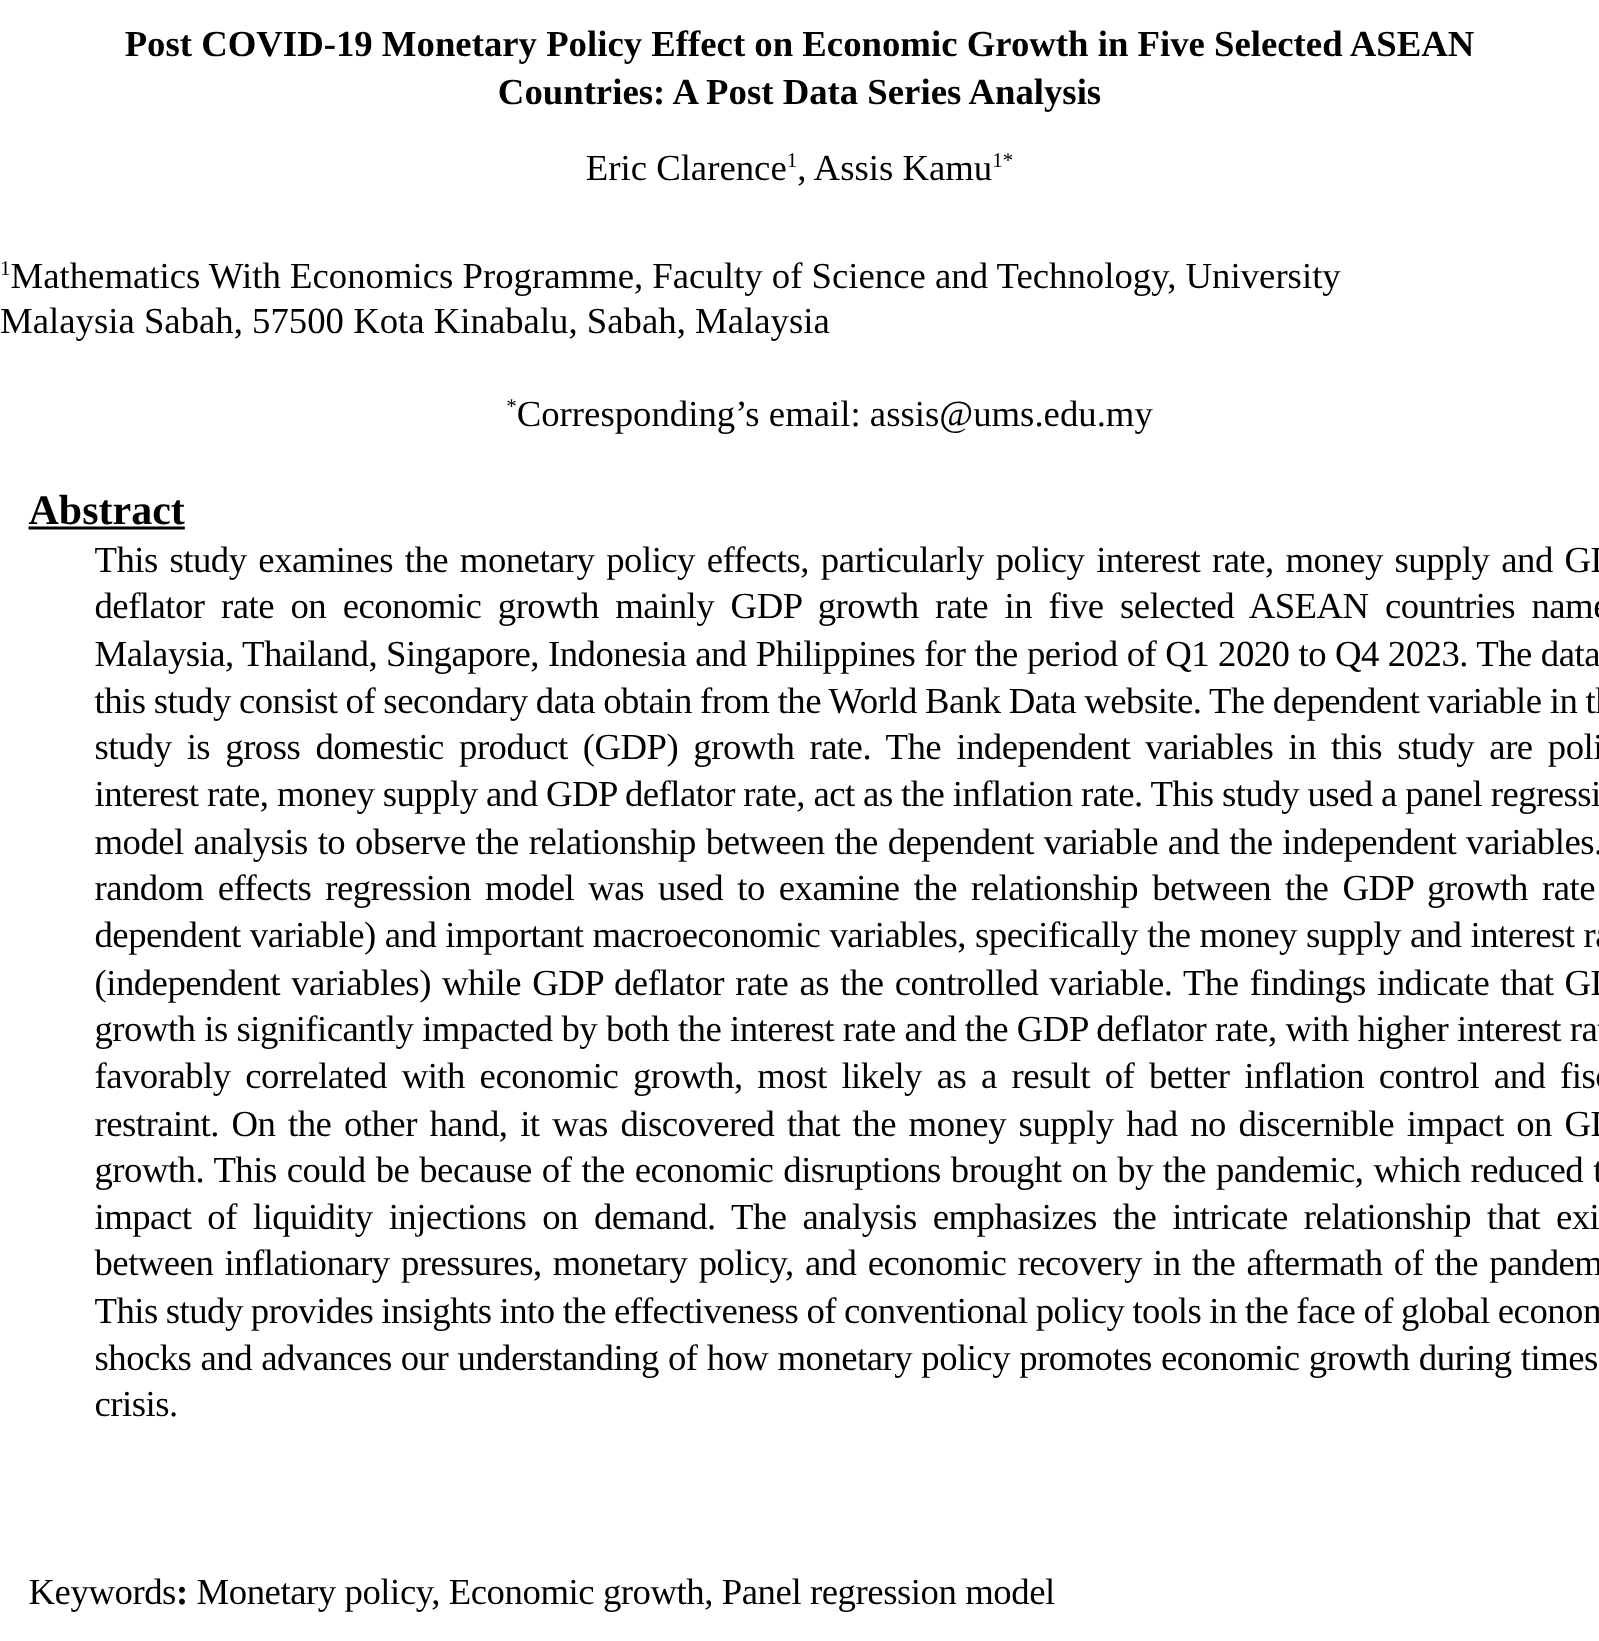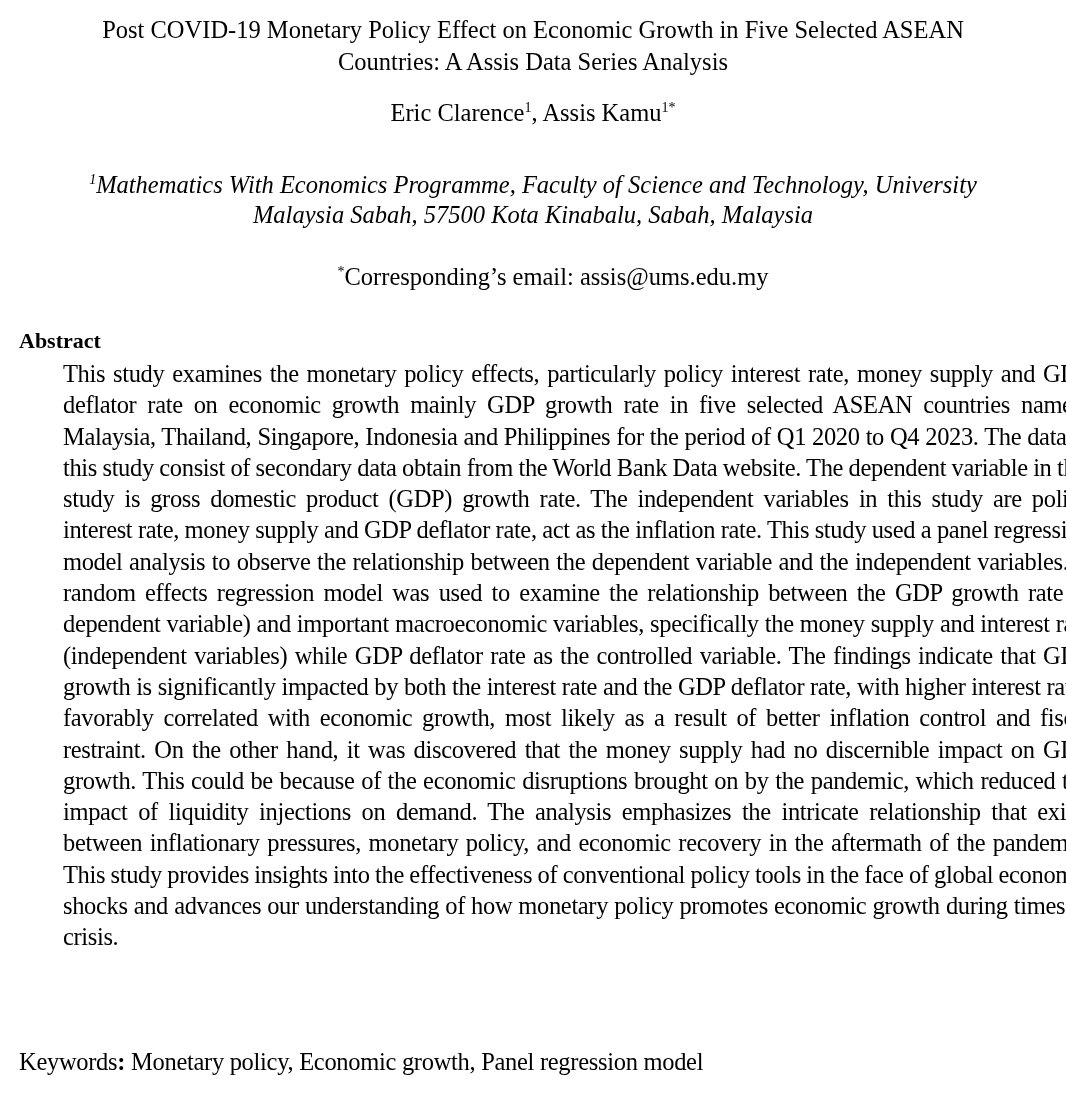--- a/index.html
+++ b/index.html
@@ -6,38 +6,38 @@
     body {
       width: 1066px;
       height: 1094px;
       overflow: hidden;
       font-family: "Liberation Serif", serif;
       color: #000000;
     }
     .page { position: relative; width: 1066px; height: 1094px; }
     .title {
       position: absolute; left: 0; top: 14px; width: 1066px;
-      text-align: center; font-weight: normal; font-size: 24.5px; line-height: 32px;
+      text-align: center; font-weight: bold; font-size: 24.5px; line-height: 32px;
     }
     .authors {
       position: absolute; left: 0; top: 97px; width: 1066px;
       text-align: center; font-size: 24.5px; line-height: 32px;
     }
     .affiliation {
       position: absolute; left: 0; top: 170px; width: 1066px;
-      text-align: center; font-size: 24.5px; line-height: 30px; font-style: italic;
+      text-align: left; font-size: 24.5px; line-height: 30px;
     }
     .email {
       position: absolute; left: 0; top: 261px; width: 1066px;
       text-align: center; font-size: 24.5px; line-height: 32px; margin-left: 20px;
     }
     sup { font-size: 14px; vertical-align: 9px; line-height: 0; }
     .abstract-heading {
       position: absolute; left: 19px; top: 325px;
-      font-weight: bold; font-size: 22px; line-height: 32px;
+      font-weight: bold; font-size: 28px; line-height: 32px; text-decoration: underline;
     }
     .abstract-body {
       position: absolute; left: 19px; top: 358px; width: 1028px;
       font-size: 24.5px; line-height: 31.3px;
       text-align: justify; text-align-last: left;
       letter-spacing: -0.35px;
       word-spacing: -0.5px;
       margin-left: 44px;
     }
     .keywords {
@@ -48,21 +48,21 @@
     }
     .kw-colon { font-weight: bold; }
   </style>
 </head>
 <body>
 
 <div class="page">
 
   <div class="title">
     <div>Post COVID-19 Monetary Policy Effect on Economic Growth in Five Selected ASEAN</div>
-    <div>Countries: A Assis Data Series Analysis</div>
+    <div>Countries: A Post Data Series Analysis</div>
   </div>
 
   <div class="authors">
     <span>Eric Clarence</span><sup>1</sup><span>, </span><span>Assis Kamu</span><sup>1*</sup>
   </div>
 
   <div class="affiliation">
     <div><sup>1</sup><span>Mathematics With Economics Programme, Faculty of Science and Technology, University</span></div>
     <div>Malaysia Sabah, 57500 Kota Kinabalu, Sabah, Malaysia</div>
   </div>

